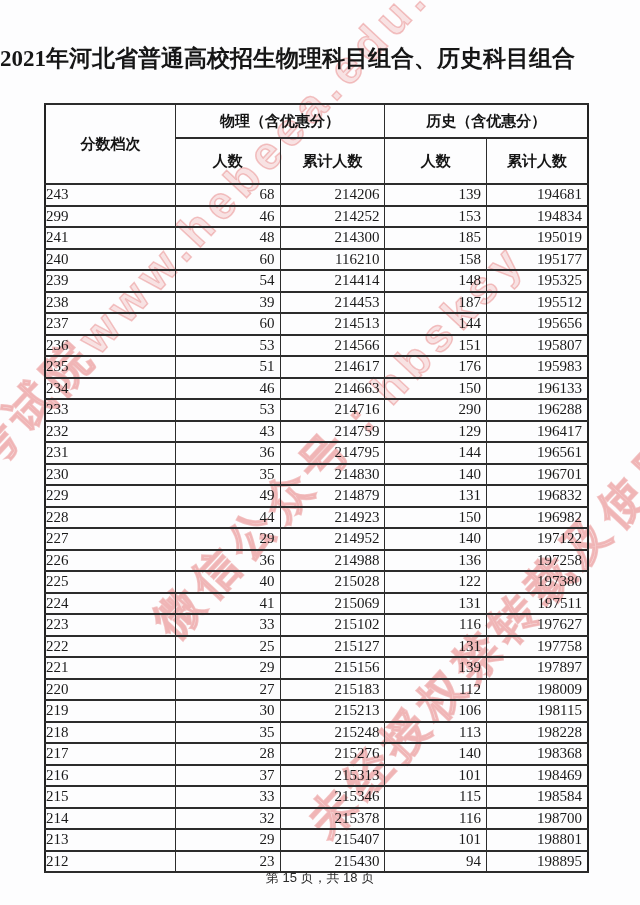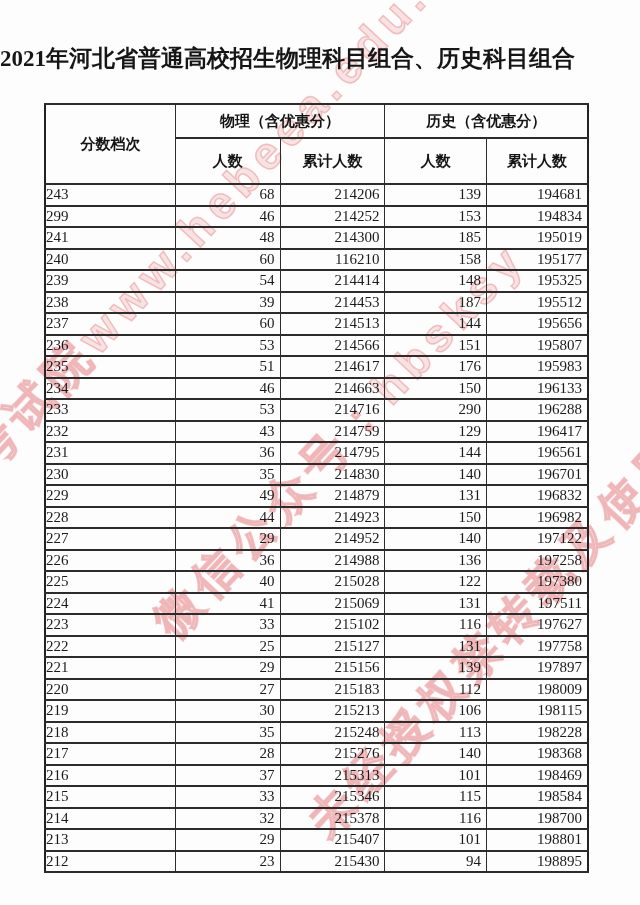--- a/index.html
+++ b/index.html
@@ -370,14 +370,15 @@
             <td class="score">212</td>
             <td class="num">23</td>
             <td class="num">215430</td>
             <td class="num">94</td>
             <td class="num">198895</td>
           </tr>
         </tbody>
     </table>
   </div>
 
+  <div class="page-footer">第 15 页，共 18 页</div>
 
 </div>
 
 </body></html>

